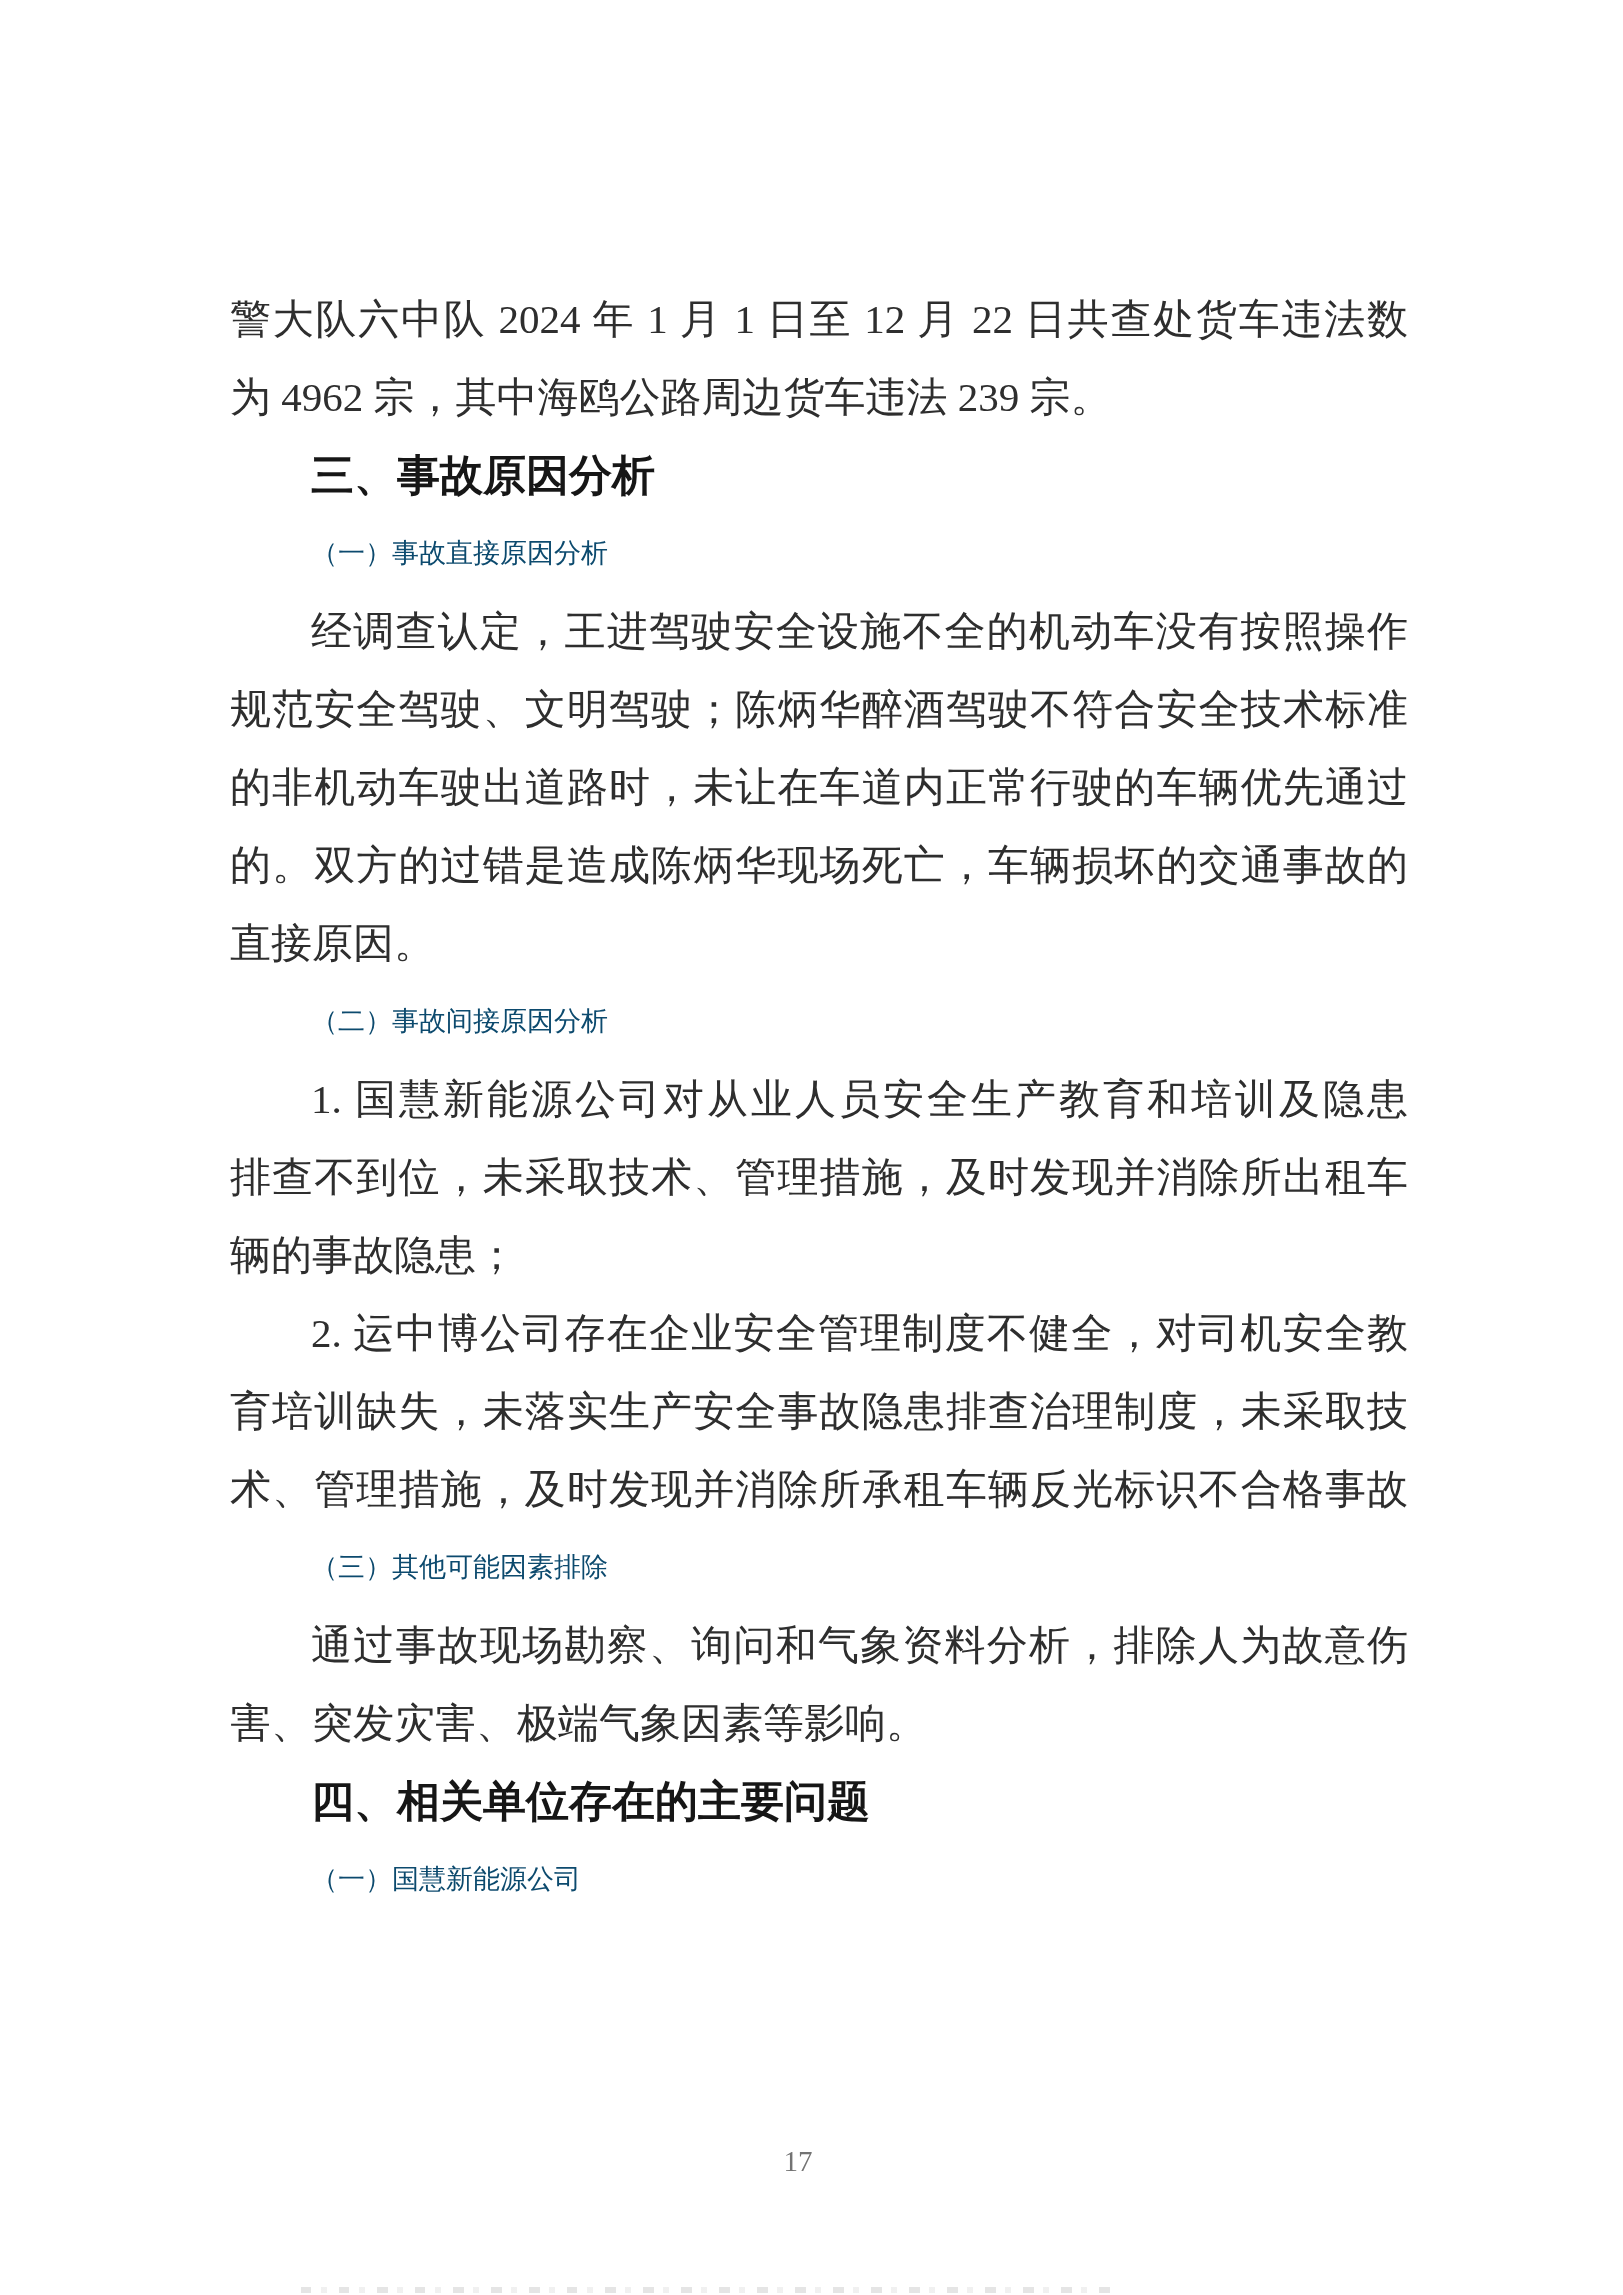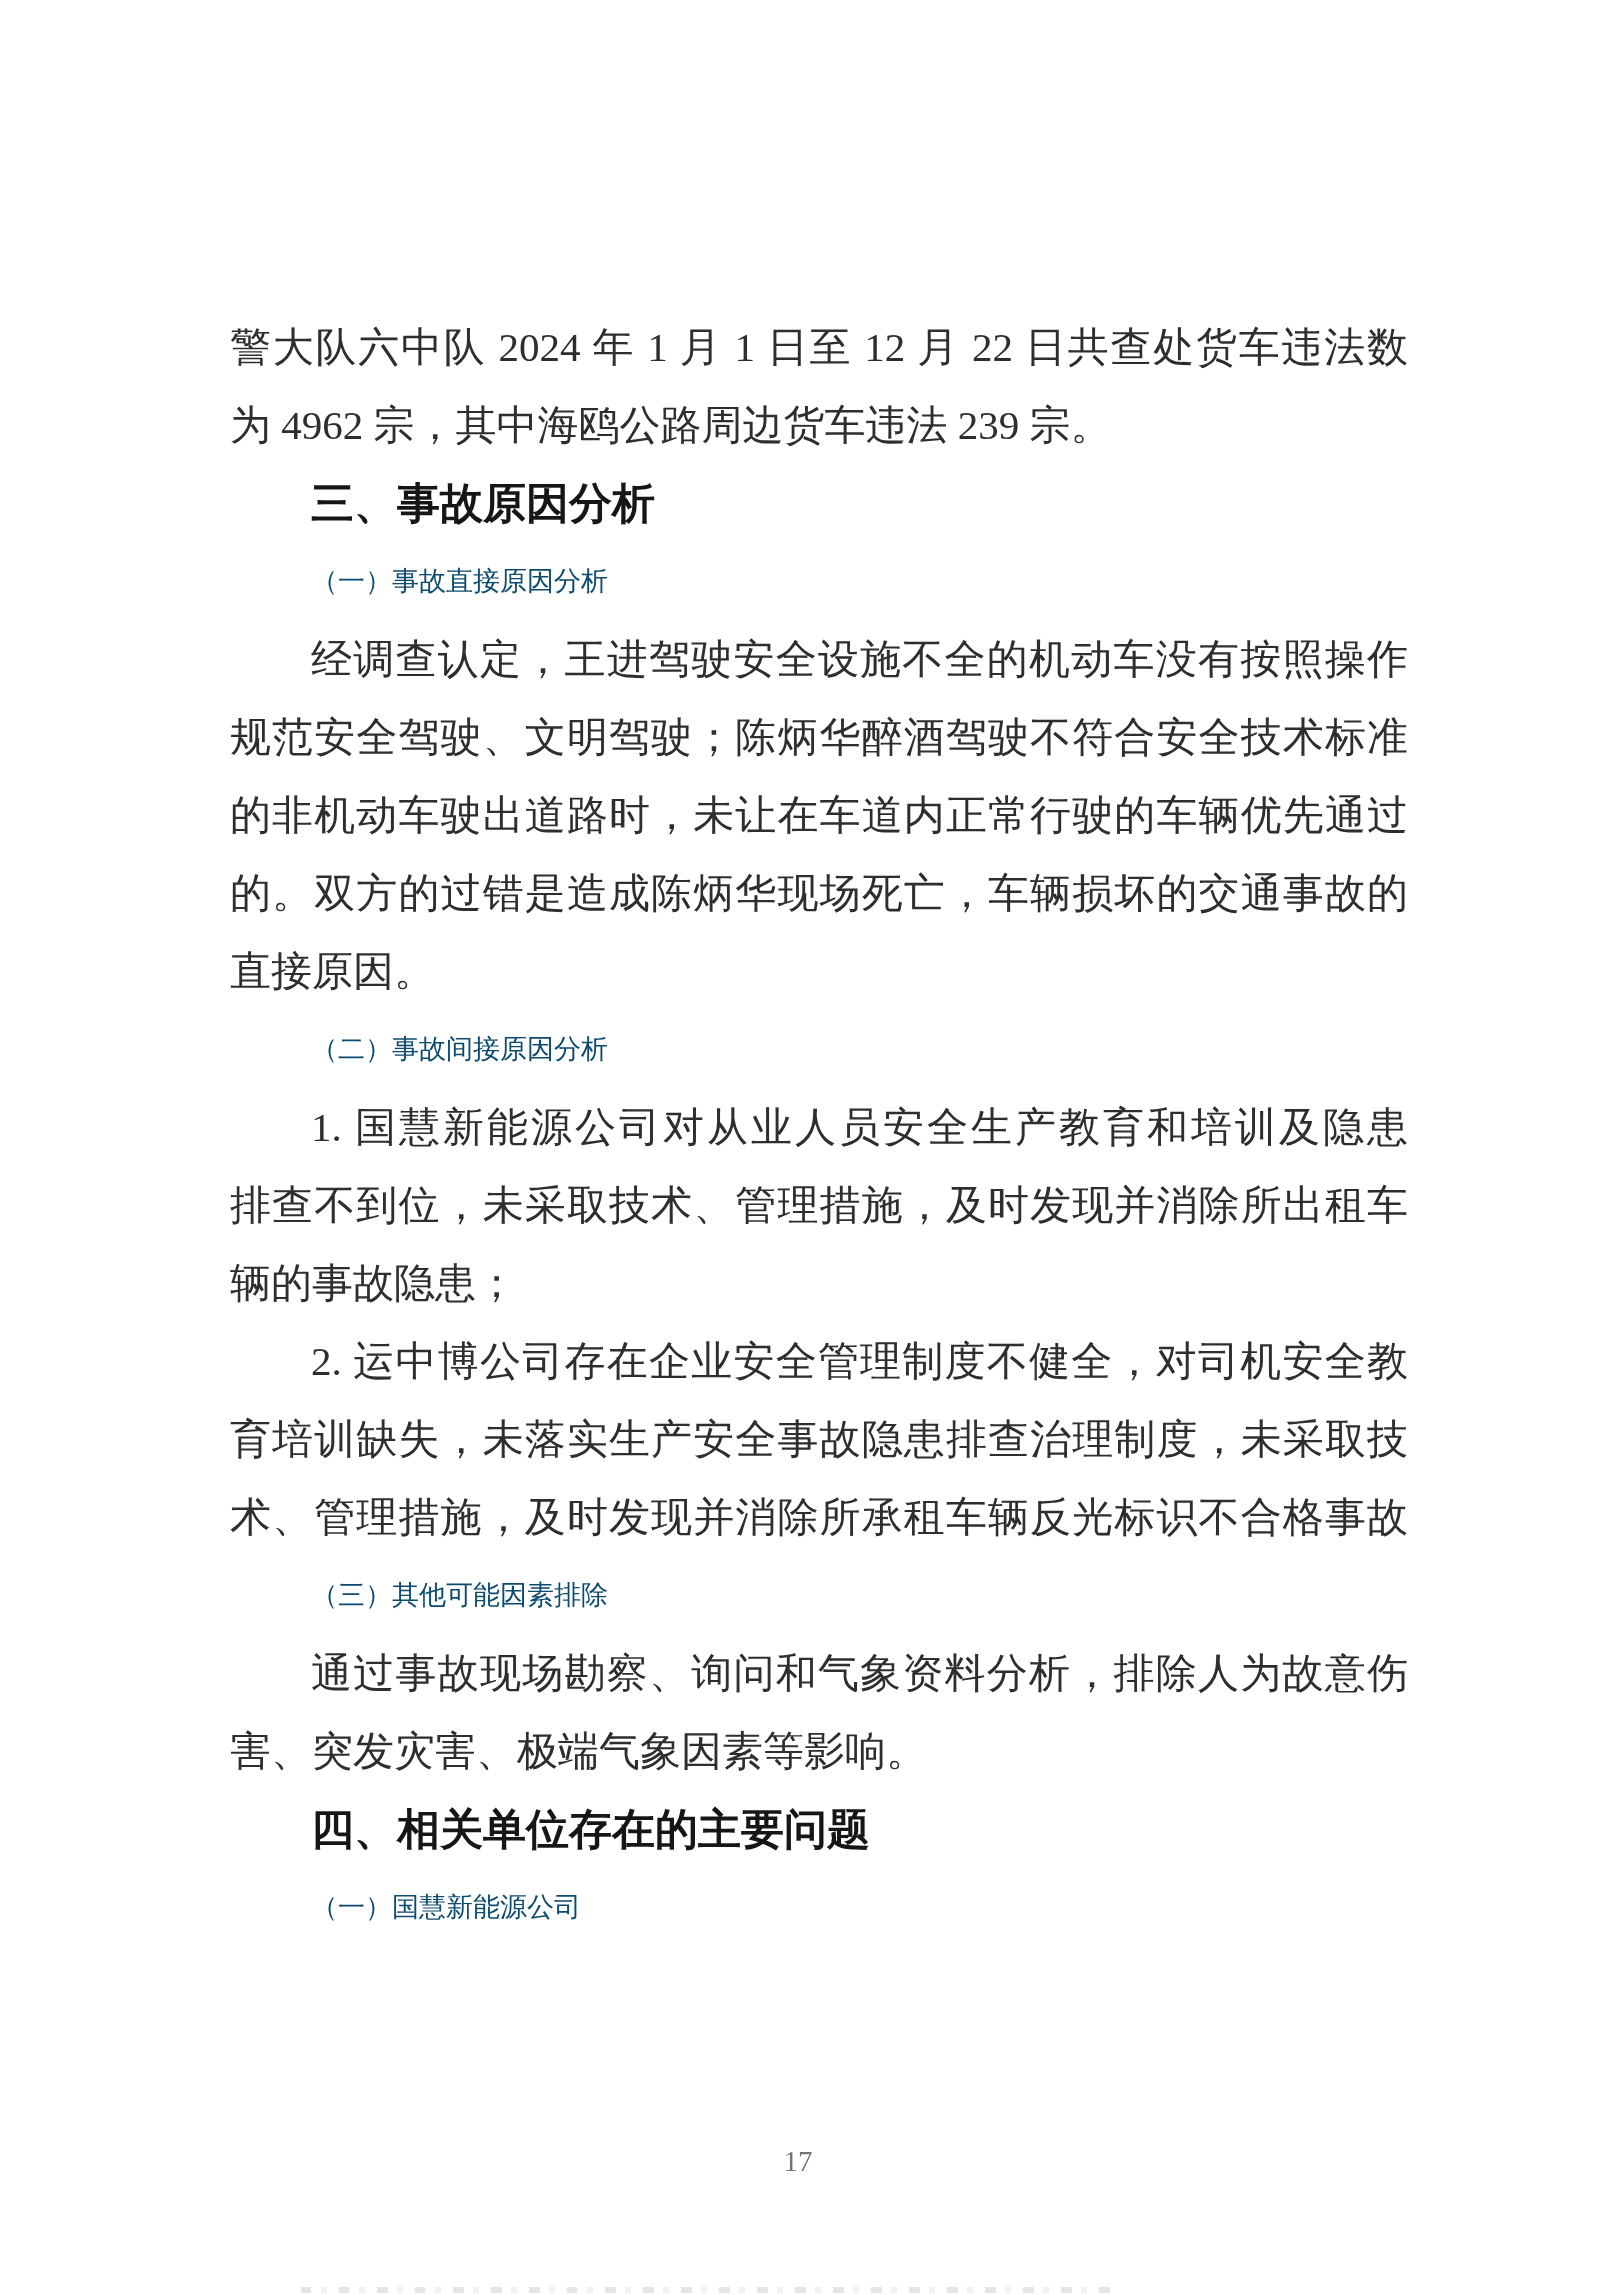--- a/index.html
+++ b/index.html
@@ -10,21 +10,21 @@
   .page {
     position: relative;
     width: 1623px;
     height: 2295px;
     background: #ffffff;
     overflow: hidden;
   }
   .doc-body {
     position: absolute;
     left: 230px;
-    top: 308px;
+    top: 280px;
     width: 1178px;
   }
   .block { margin: 0; padding: 0; }
   .line {
     height: 78px;
     line-height: 78px;
     white-space: nowrap;
     overflow: visible;
   }
   

